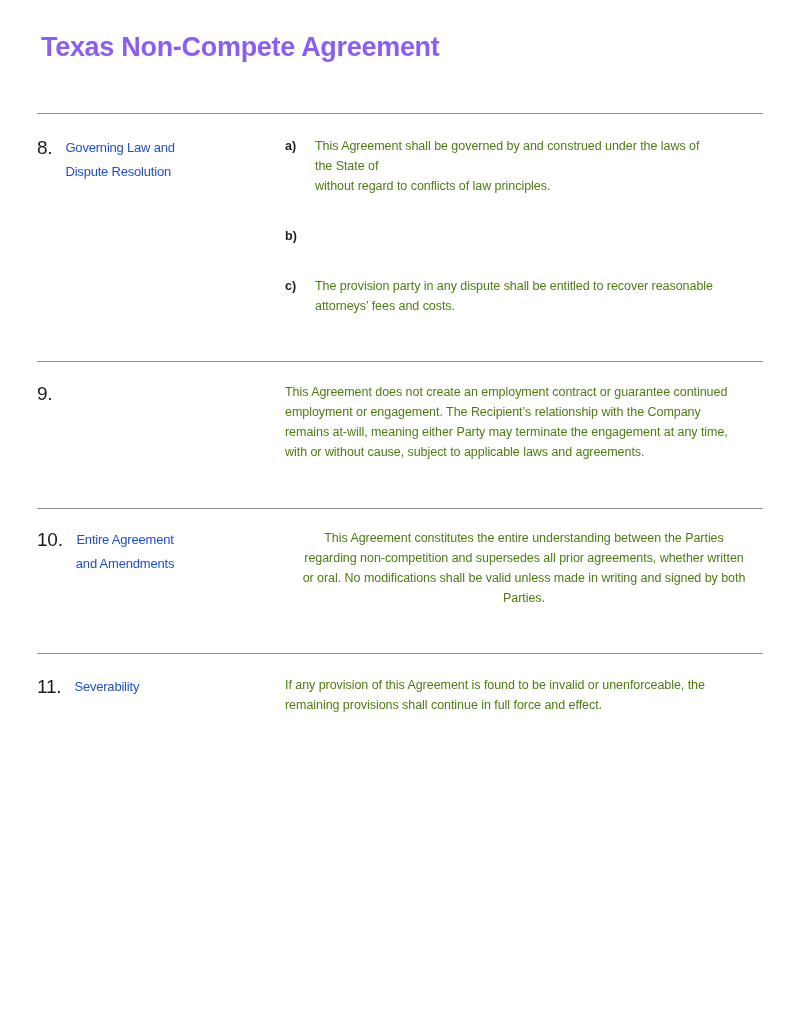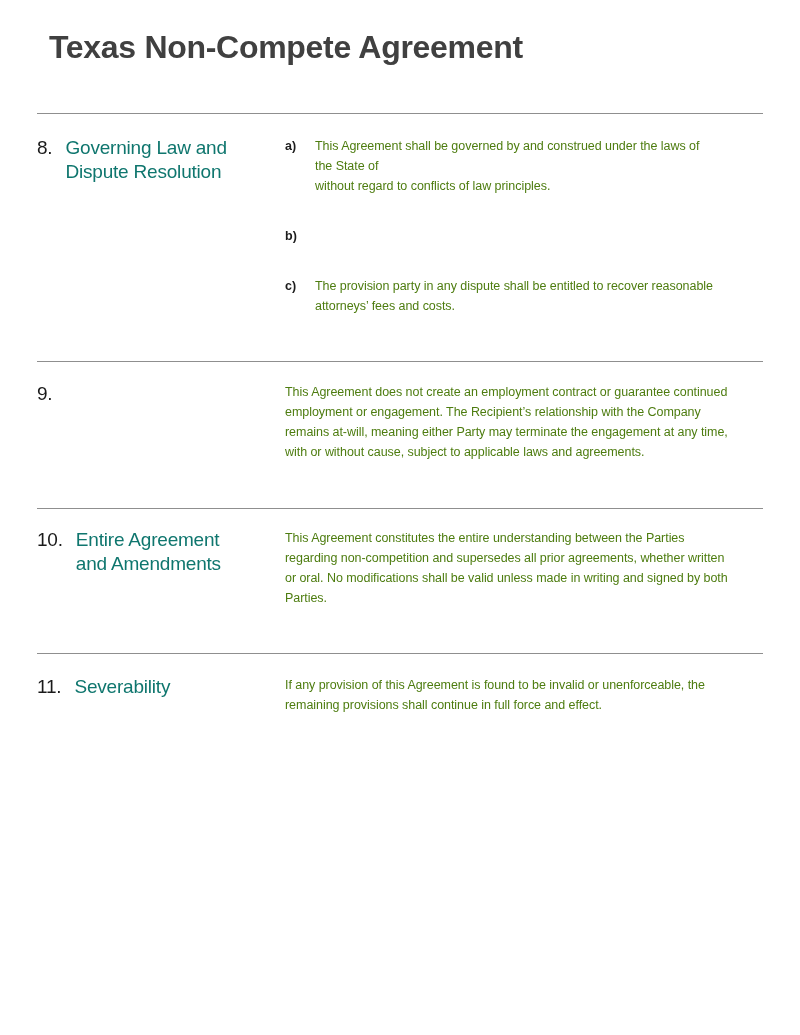--- a/index.html
+++ b/index.html
@@ -16,60 +16,60 @@
     color: #1c1c1c;
     -webkit-font-smoothing: antialiased;
   }
   .page {
     padding: 0 37px;
     position: relative;
     height: 100%;
     box-sizing: border-box;
   }
   .doc-title {
-    margin: 29px 0 0 12px;
-    font-size: 32px;
+    margin: 29px 0 0 4px;
+    font-size: 27px;
     line-height: 36px;
     font-weight: 700;
     letter-spacing: -0.3px;
-    color: #404040;
+    color: #8b5cf6;
   }
   .divider {
     border: none;
     border-top: 1px solid #8f8f8f;
     margin: 0;
     height: 0;
   }
   .divider.after-title { margin-top: 48px; }
   .section {
     display: flex;
     align-items: flex-start;
   }
   .sec-8  { padding-top: 22px; padding-bottom: 45px; }
   .sec-9  { padding-top: 20px; padding-bottom: 46px; }
-  .sec-10 { padding-top: 19px; padding-bottom: 45px; }
+  .sec-10 { padding-top: 19px; padding-bottom: 45px; text-align: center; }
   .sec-11 { padding-top: 21px; padding-bottom: 0; }
   .sec-left {
     width: 248px;
     flex: 0 0 248px;
     display: flex;
     align-items: flex-start;
   }
   .sec-num {
     font-size: 19px;
     line-height: 24px;
     letter-spacing: -0.2px;
     margin-right: 13px;
     color: #1a1a1a;
   }
   .sec-heading {
-    font-size: 19px;
+    font-size: 13px;
     line-height: 24px;
     letter-spacing: -0.2px;
-    color: #0f766e;
+    color: #1d4ed8;
     white-space: pre;
   }
   .sec-right {
     flex: 1 1 auto;
     min-width: 0;
   }
   .body-text {
     font-size: 12.5px;
     line-height: 20px;
     letter-spacing: -0.05px;

